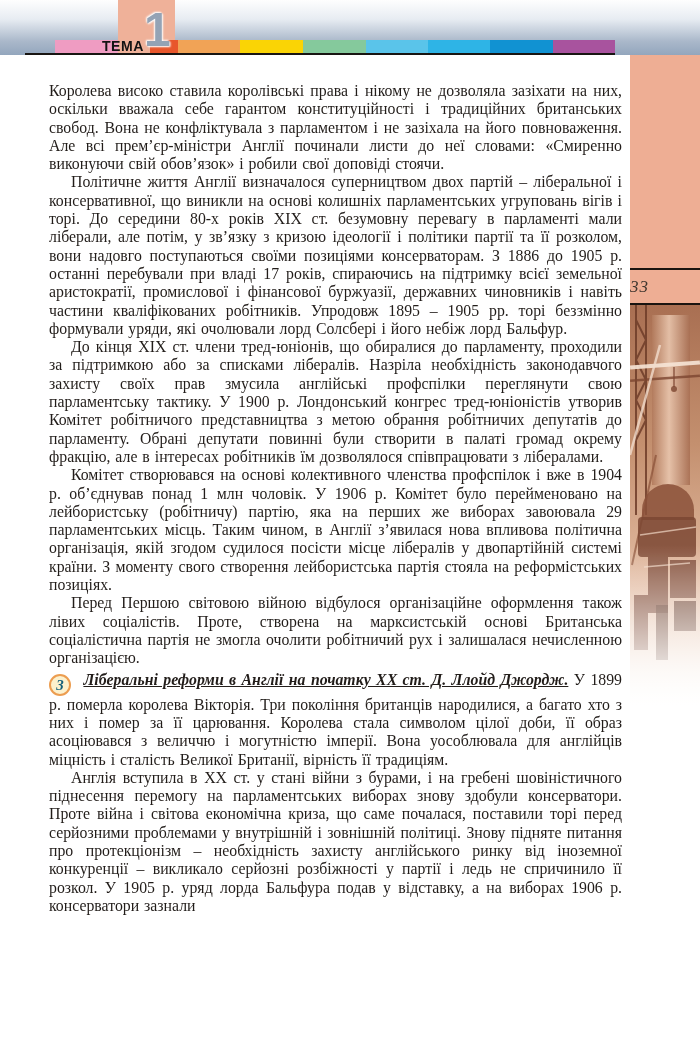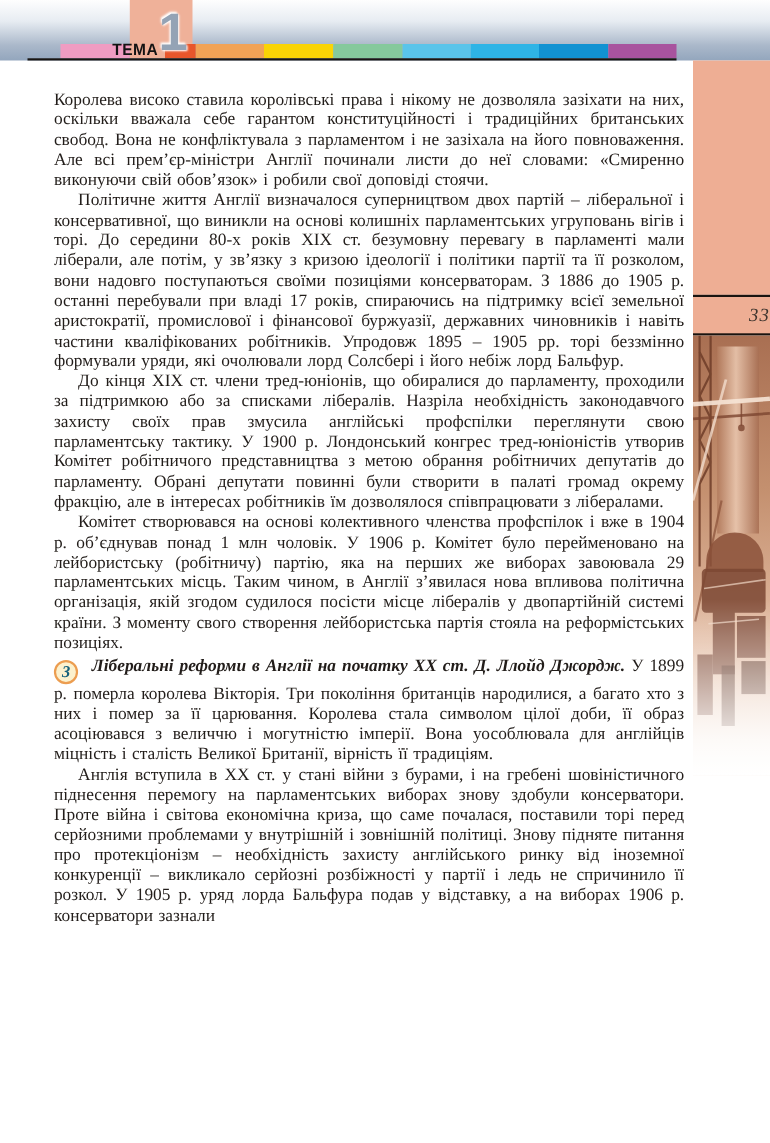--- a/index.html
+++ b/index.html
@@ -26,21 +26,21 @@
     font-family:"Liberation Sans",sans-serif;font-weight:bold;font-size:48px;line-height:48px;
     color:#94a3b5;text-shadow:0 0 2px #ffffff,1px 1px 2px #ffffff,-1px -1px 2px #ffffff;
   }
 
   
   .side{position:absolute;left:630px;top:55px;width:70px;height:660px;}
   .band-top{position:absolute;left:0;top:0;width:70px;height:213px;background:#eeae94;}
   .plaque{
     position:absolute;left:0;top:213px;width:70px;height:33px;background:#eeae94;
     border-top:2px solid #1a1410;border-bottom:2px solid #1a1410;
-    display:flex;align-items:center;justify-content:flex-end;
+    display:flex;align-items:center;justify-content:flex-start;
     font-style:italic;font-size:17px;color:#40362f;letter-spacing:1px;
   }
   .photo{position:absolute;left:0;top:250px;width:70px;height:400px;}
   .photo-fade{position:absolute;left:0;top:250px;width:70px;height:400px;
     background:linear-gradient(rgba(255,255,255,0) 60%,rgba(255,255,255,.85) 92%,#fff 100%);}
 
   
   .text-col{position:absolute;left:49px;top:66px;width:573px;margin-top:16px;}
   .text-col p{
     margin:0;font-size:15.8px;line-height:18.3px;text-align:justify;
@@ -48,21 +48,21 @@
   }
   .text-col p.noindent{text-indent:0;}
   .section-para{margin-top:3px !important;text-indent:0 !important;}
   .badge{
     display:inline-flex;align-items:center;justify-content:center;
     width:22px;height:22px;border-radius:50%;
     background:#fcf1cd;border:2px solid #ec9d50;box-sizing:border-box;
     color:#14607a;font-weight:bold;font-style:italic;font-size:15px;
     margin-right:7px;vertical-align:-5px;text-indent:0;
   }
-  .section-title{font-weight:bold;font-style:italic;}
+  .section-title{font-weight:bold;font-style:italic;text-decoration:underline;}
 </style>
 </head>
 <body>
 
 <div class="page">
 
   <div class="header">
     <div class="header-gradient"></div>
     <div class="tema-block"></div>
     <div class="stripe">
@@ -146,20 +146,21 @@
       </svg>
     </div>
     <div class="photo-fade"></div>
   </div>
 
   <main class="text-col">
     <p class="noindent">Королева високо ставила королівські права і нікому не дозволяла зазіхати на них, оскільки вважала себе гарантом конституційності і традиційних британських свобод. Вона не конфліктувала з парламентом і не зазіхала на його повноваження. Але всі прем’єр-міністри Англії починали листи до неї словами: «Смиренно виконуючи свій обов’язок» і робили свої доповіді стоячи.</p>
     <p>Політичне життя Англії визначалося суперництвом двох партій – ліберальної і консервативної, що виникли на основі колишніх парламентських угруповань вігів і торі. До середини 80-х років XIX ст. безумовну перевагу в парламенті мали ліберали, але потім, у зв’язку з кризою ідеології і політики партії та її розколом, вони надовго поступаються своїми позиціями консерваторам. З 1886 до 1905 р. останні перебували при владі 17 років, спираючись на підтримку всієї земельної аристократії, промислової і фінансової буржуазії, державних чиновників і навіть частини кваліфікованих робітників. Упродовж 1895 – 1905 рр. торі беззмінно формували уряди, які очолювали лорд Солсбері і його небіж лорд Бальфур.</p>
     <p>До кінця XIX ст. члени тред-юніонів, що обиралися до парламенту, проходили за підтримкою або за списками лібералів. Назріла необхідність законодавчого захисту своїх прав змусила англійські профспілки переглянути свою парламентську тактику. У 1900 р. Лондонський конгрес тред-юніоністів утворив Комітет робітничого представництва з метою обрання робітничих депутатів до парламенту. Обрані депутати повинні були створити в палаті громад окрему фракцію, але в інтересах робітників їм дозволялося співпрацювати з лібералами.</p>
     <p>Комітет створювався на основі колективного членства профспілок і вже в 1904 р. об’єднував понад 1 млн чоловік. У 1906 р. Комітет було перейменовано на лейбористську (робітничу) партію, яка на перших же виборах завоювала 29 парламентських місць. Таким чином, в Англії з’явилася нова впливова політична організація, якій згодом судилося посісти місце лібералів у двопартійній системі країни. З моменту свого створення лейбористська партія стояла на реформістських позиціях.</p>
+    <p>Перед Першою світовою війною відбулося організаційне оформлення також лівих соціалістів. Проте, створена на марксистській основі Британська соціалістична партія не змогла очолити робітничий рух і залишалася нечисленною організацією.</p>
     <p class="section-para">
       <span class="badge">
           <span>3</span>
         </span>
       <span class="section-title">Ліберальні реформи в Англії на початку XX ст. Д. Ллойд Джордж.</span>
       <span>У 1899 р. померла королева Вікторія. Три покоління британців народилися, а багато хто з них і помер за її царювання. Королева стала символом цілої доби, її образ асоціювався з величчю і могутністю імперії. Вона уособлювала для англійців міцність і сталість Великої Британії, вірність її традиціям.</span>
     </p>
     <p>Англія вступила в XX ст. у стані війни з бурами, і на гребені шовіністичного піднесення перемогу на парламентських виборах знову здобули консерватори. Проте війна і світова економічна криза, що саме почалася, поставили торі перед серйозними проблемами у внутрішній і зовнішній політиці. Знову підняте питання про протекціонізм – необхідність захисту англійського ринку від іноземної конкуренції – викликало серйозні розбіжності у партії і ледь не спричинило її розкол. У 1905 р. уряд лорда Бальфура подав у відставку, а на виборах 1906 р. консерватори зазнали</p>
   </main>
 

